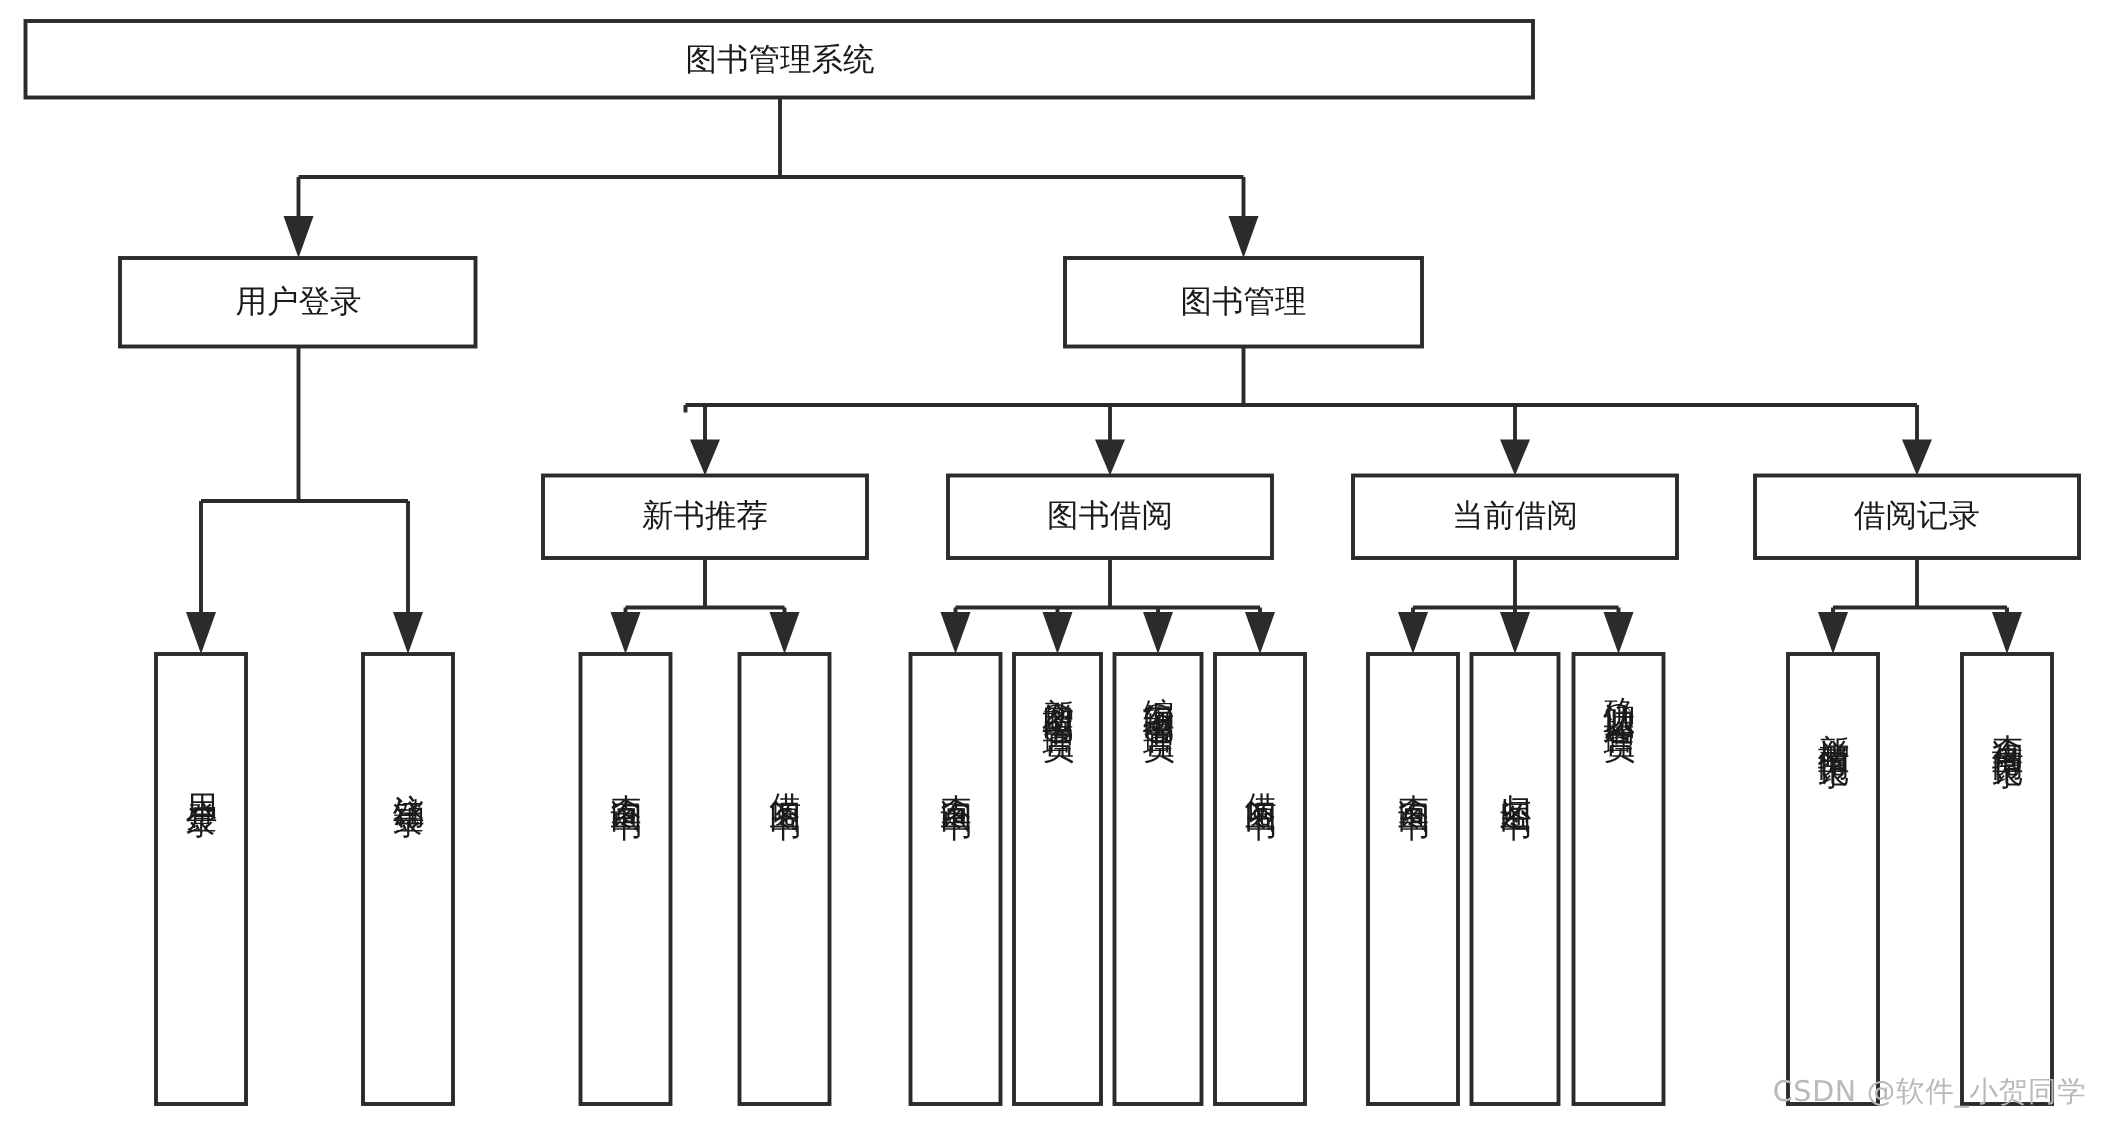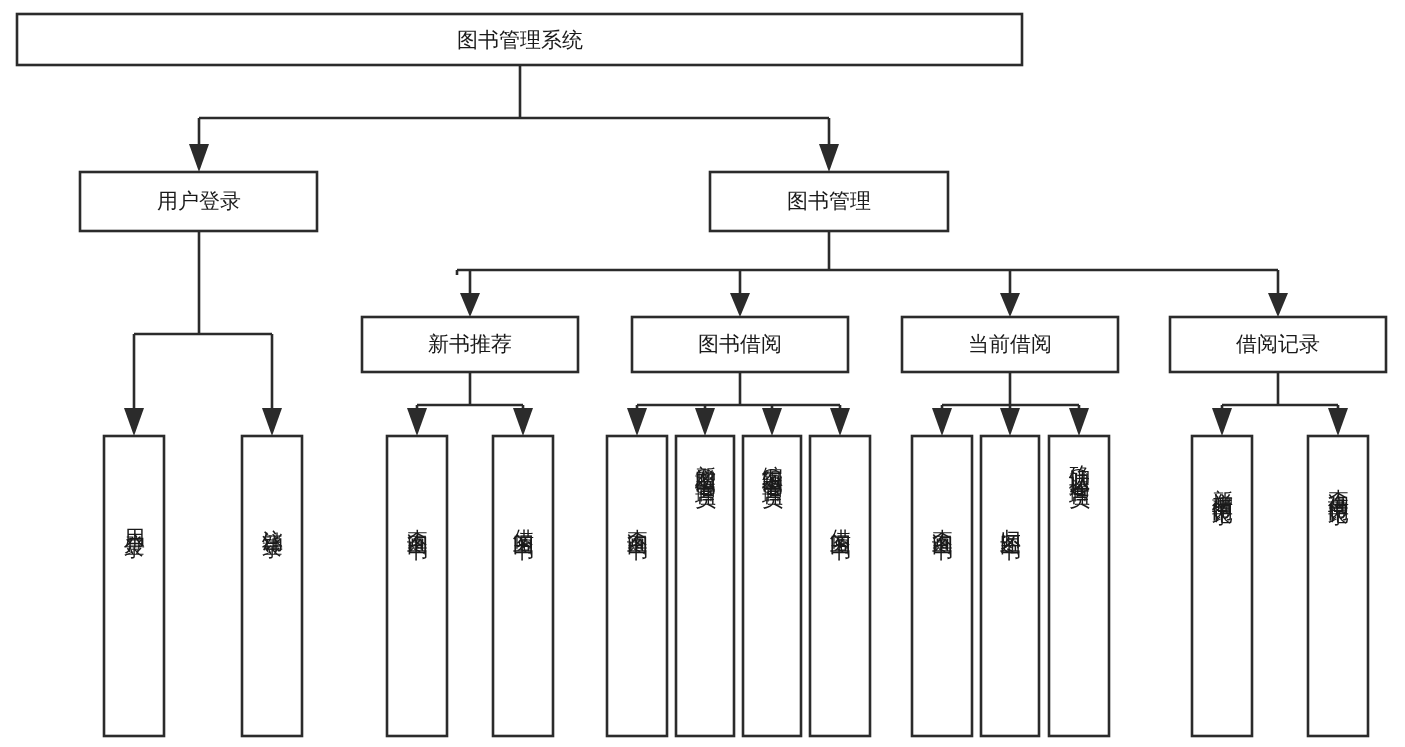--- a/index.html
+++ b/index.html
@@ -257,14 +257,15 @@
     <span class="vertical-label">确认归还（管理员）</span>
   </div>
 
   <div class="vertical-label-wrap" style="left:1192px; top:436px; width:60px; height:300px; padding-top:36px;">
     <span class="vertical-label">新增借阅记录</span>
   </div>
   <div class="vertical-label-wrap" style="left:1308px; top:436px; width:60px; height:300px; padding-top:36px;">
     <span class="vertical-label">查询借阅记录</span>
   </div>
 
+  <div class="watermark">CSDN @软件_小贺同学</div>
 
 </div>
 
 </body></html>

